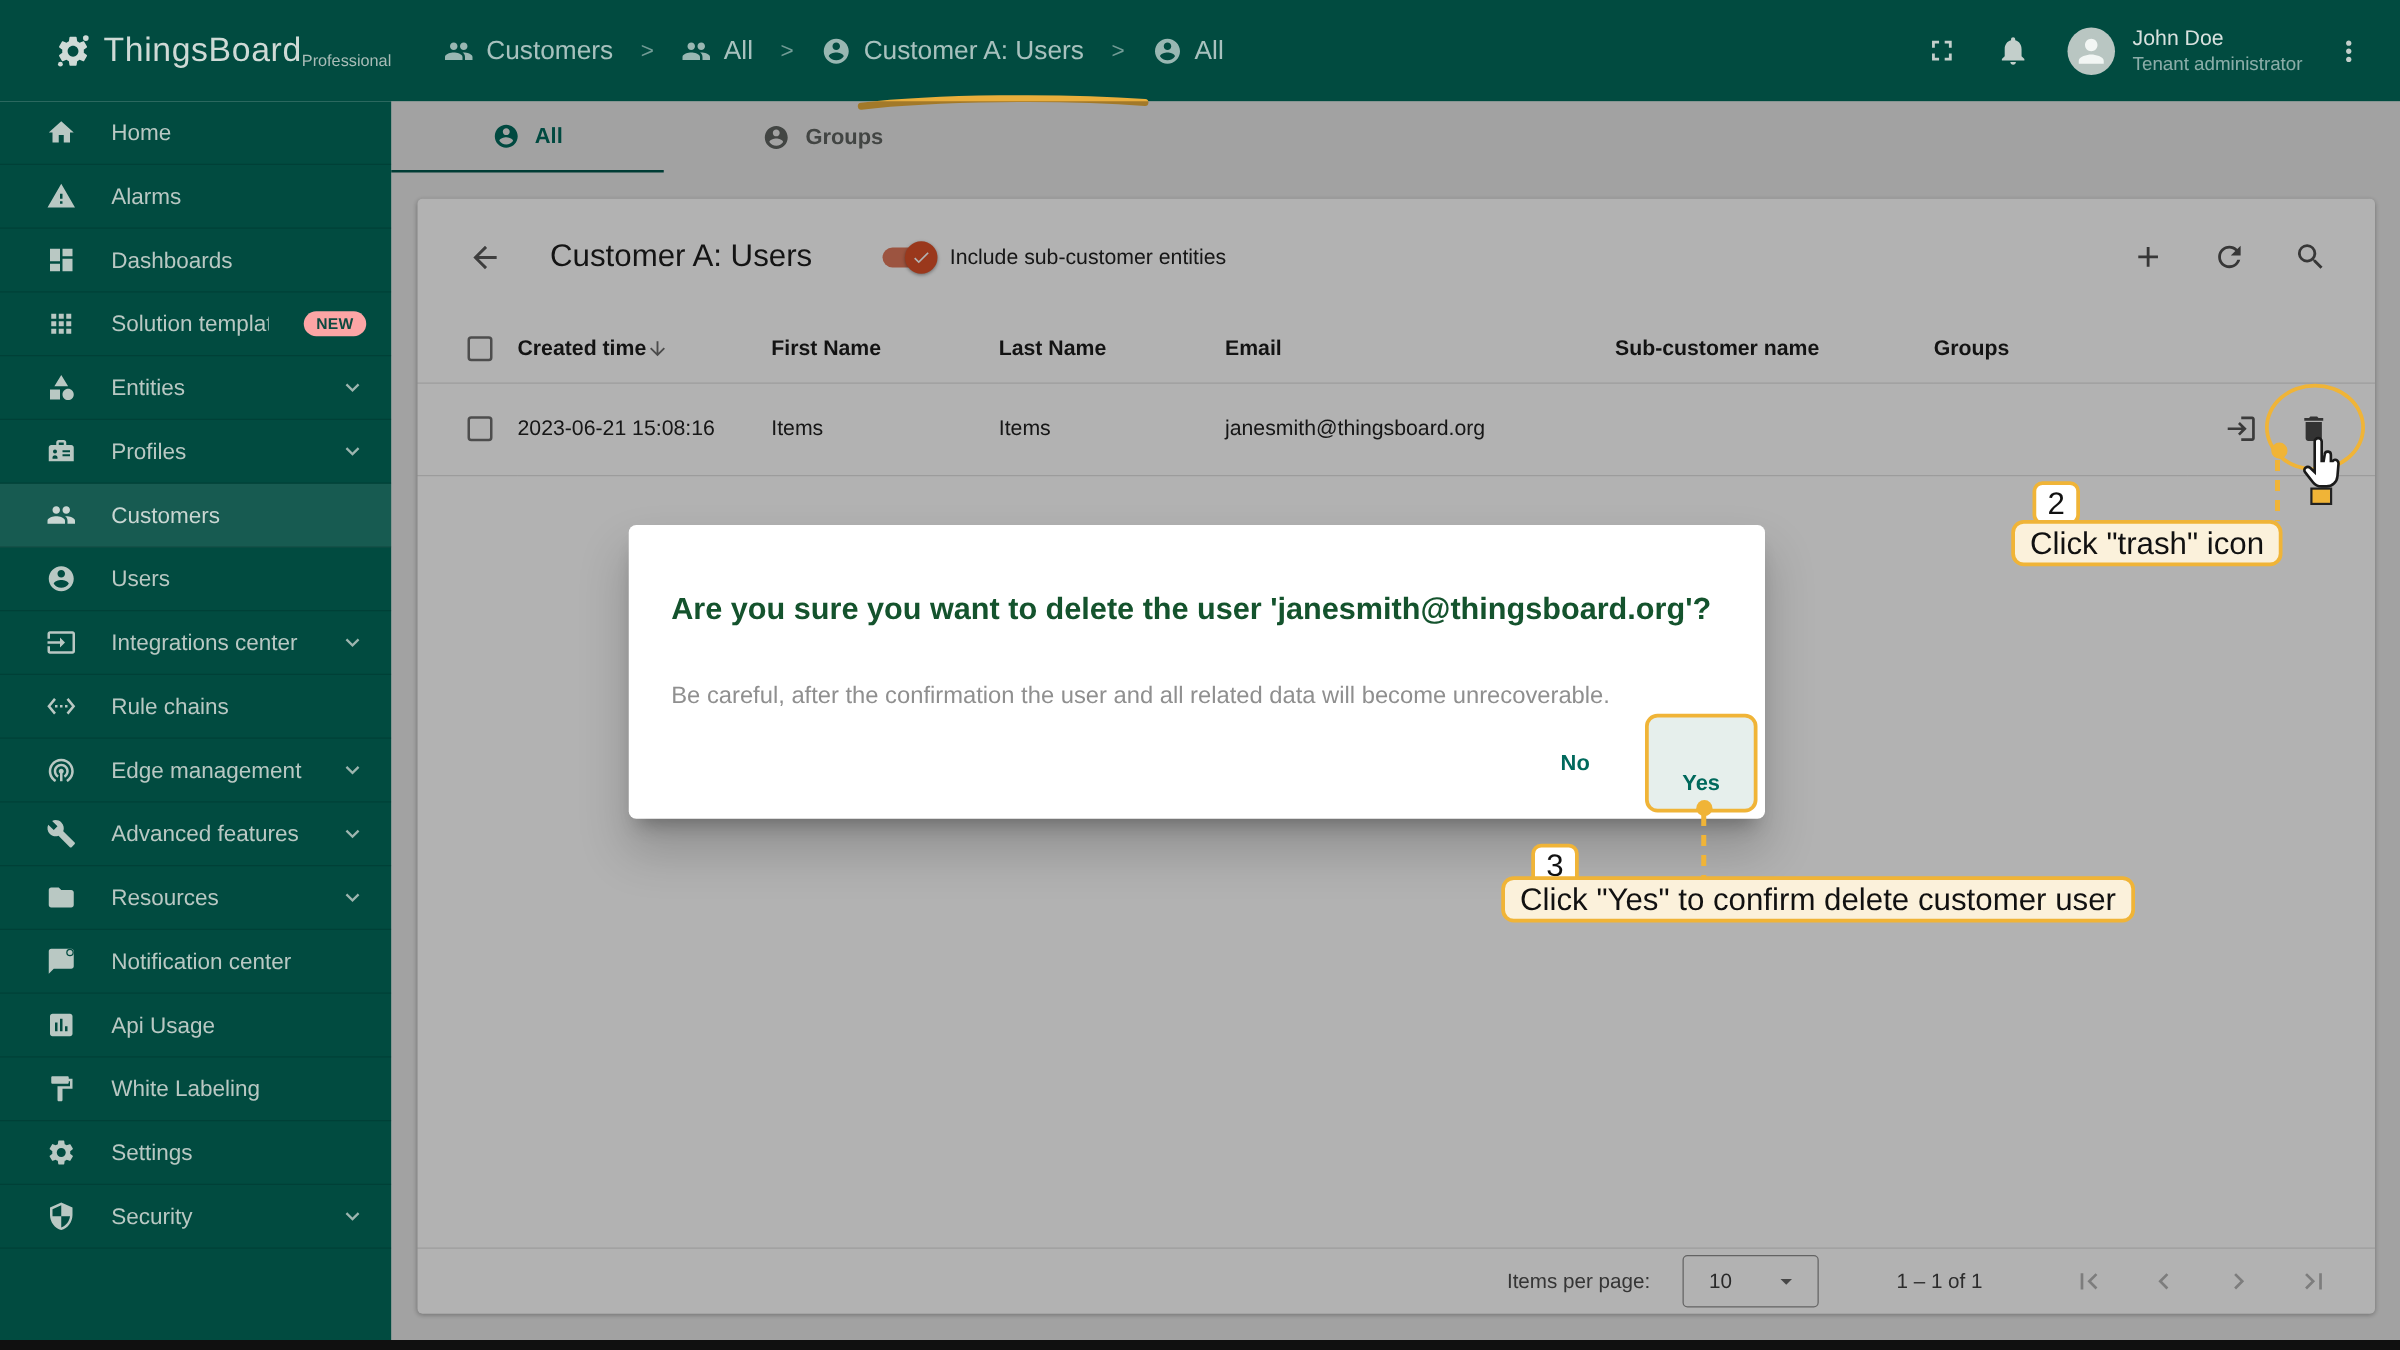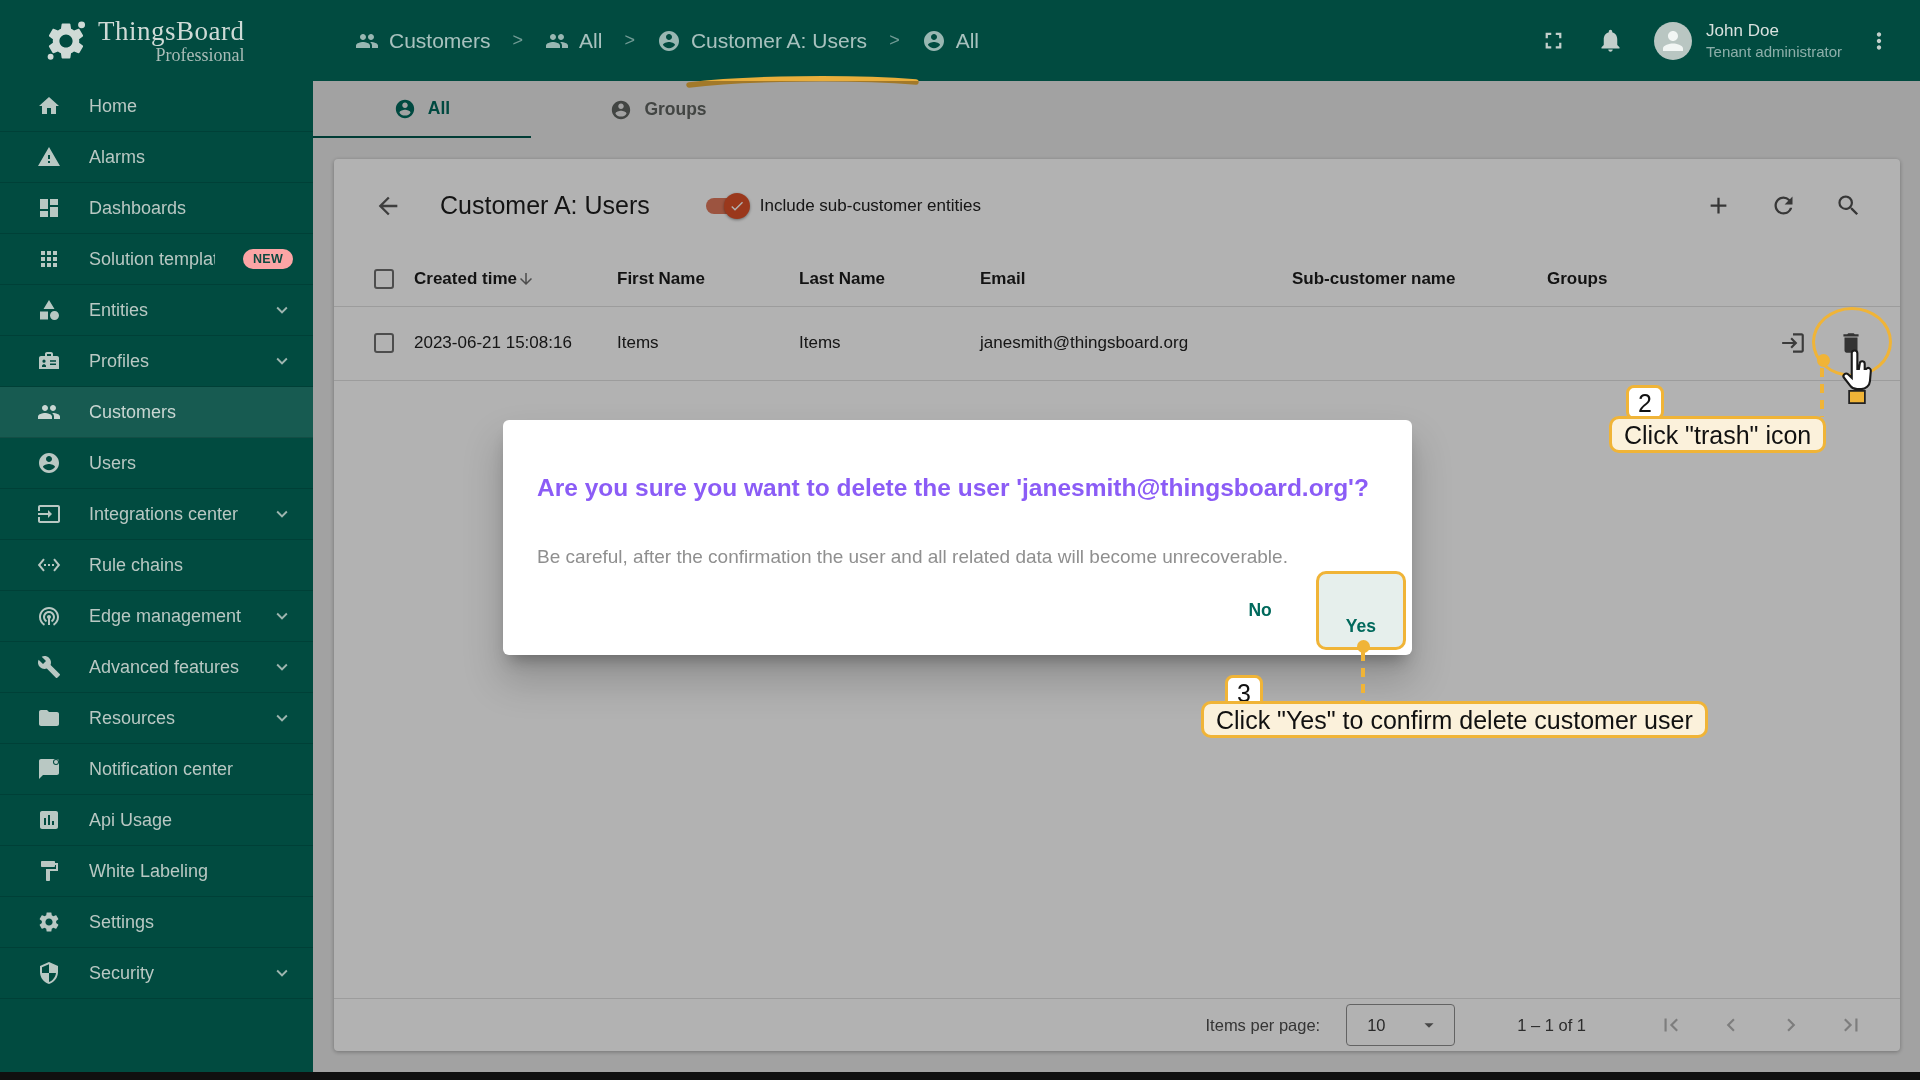--- a/index.html
+++ b/index.html
@@ -3,23 +3,23 @@
 <meta charset="utf-8">
 <style>
   * { margin:0; padding:0; box-sizing:border-box; }
   html,body { width:1920px; height:1080px; background:#000; }
   body { font-family:"Liberation Sans","DejaVu Sans",sans-serif; }
   .screen { position:relative; width:1920px; height:1080px; overflow:hidden; background:#e9e9e9; }
 
   
   .topbar { position:absolute; left:0; top:0; width:1920px; height:81px; background:#014b40; display:flex; align-items:center; z-index:5; }
   .logo { width:313px; display:flex; align-items:center; padding-left:44px; gap:10px; }
-  .logo-text { display:flex; flex-direction:column; align-items:flex-end;font-family:Liberation Serif, serif; }
+  .logo-text { display:flex; flex-direction:row; align-items:flex-end; }
   .logo-name { color:#cfdad6; font-size:27px; letter-spacing:.5px; }
-  .logo-edition { color:#a9bcb7; font-size:18px; margin-top:-2px; }
+  .logo-edition { color:#a9bcb7; font-size:13px; margin-top:-2px; }
   .breadcrumb { display:flex; align-items:center; margin-left:42px; color:rgba(255,255,255,.66); font-size:21px; position:relative; }
   .crumb { display:flex; align-items:center; gap:10px; }
   .crumb svg { flex:none; }
   .crumb-sep { margin:0 22px; font-size:18px; color:rgba(255,255,255,.45); }
   .crumb-underline { position:absolute; left:330px; top:46px; pointer-events:none; }
   .topbar-right { margin-left:auto; display:flex; align-items:center; padding-right:20px; }
   .tb-iconbtn { background:none; border:none; cursor:pointer; display:flex; align-items:center; justify-content:center; padding:8px; }
   .avatar { width:38px; height:38px; border-radius:50%; background:#b9c6c2; display:flex; align-items:center; justify-content:center; margin-left:22px; }
   .userblock { margin-left:14px; margin-right:16px; display:flex; flex-direction:column; }
   .username { color:#d8e1de; font-size:17px; }
@@ -70,21 +70,21 @@
   .pp-select { width:109px; height:42px; border:1.5px solid #8f8f8f; border-radius:4px; display:flex; align-items:center; margin-left:26px; padding:0 14px 0 20px; cursor:pointer; color:#3c3c3c; }
   .pp-select .caret { margin-left:auto; }
   .pp-range { margin-left:62px; color:#3f3f3f; }
   .pager-nav { display:flex; gap:34px; margin-left:72px; }
   .pager-nav button { background:none; border:none; display:flex; padding:0; cursor:default; }
 
   .backdrop { position:absolute; inset:0; background:rgba(0,0,0,.30); z-index:10; }
 
   
   .dialog { position:absolute; left:503px; top:420px; width:909px; height:235px; background:#fff; border-radius:6px; z-index:20; box-shadow:0 11px 15px -7px rgba(0,0,0,.3),0 24px 38px 3px rgba(0,0,0,.18); }
-  .dialog-title { position:absolute; left:34px; right:30px; top:54px; font-size:24.5px; font-weight:600; color:#8b5cf6; }
+  .dialog-title { position:absolute; left:34px; right:30px; top:54px; font-size:24.5px; font-weight:600; color:#14532d; }
   .dialog-body { position:absolute; left:34px; right:30px; top:126px; font-size:19px; color:#8f8f8f; }
   .dialog-actions { position:absolute; right:6px; bottom:5px; display:flex; align-items:center; }
   .btn-no { background:none; border:none; color:#00695c; font-size:17.5px; font-weight:bold; padding:10px 22px; cursor:pointer; }
   .yes-highlight { margin-left:22px; border:3.5px solid #f0b437; border-radius:10px; background:#e6efec; }
   .btn-yes { background:none; border:none; color:#00695c; font-size:17.5px; font-weight:bold; padding:10px 27px; cursor:pointer;margin-top:32px; }
 
   
   .ann { position:absolute; z-index:30; }
   .ann-ellipse { left:1812px; top:307px; width:80px; height:70px; border:3.5px solid #f0b437; border-radius:50%; }
   .ann-dot { width:13px; height:13px; border-radius:50%; background:#f0b437; }

